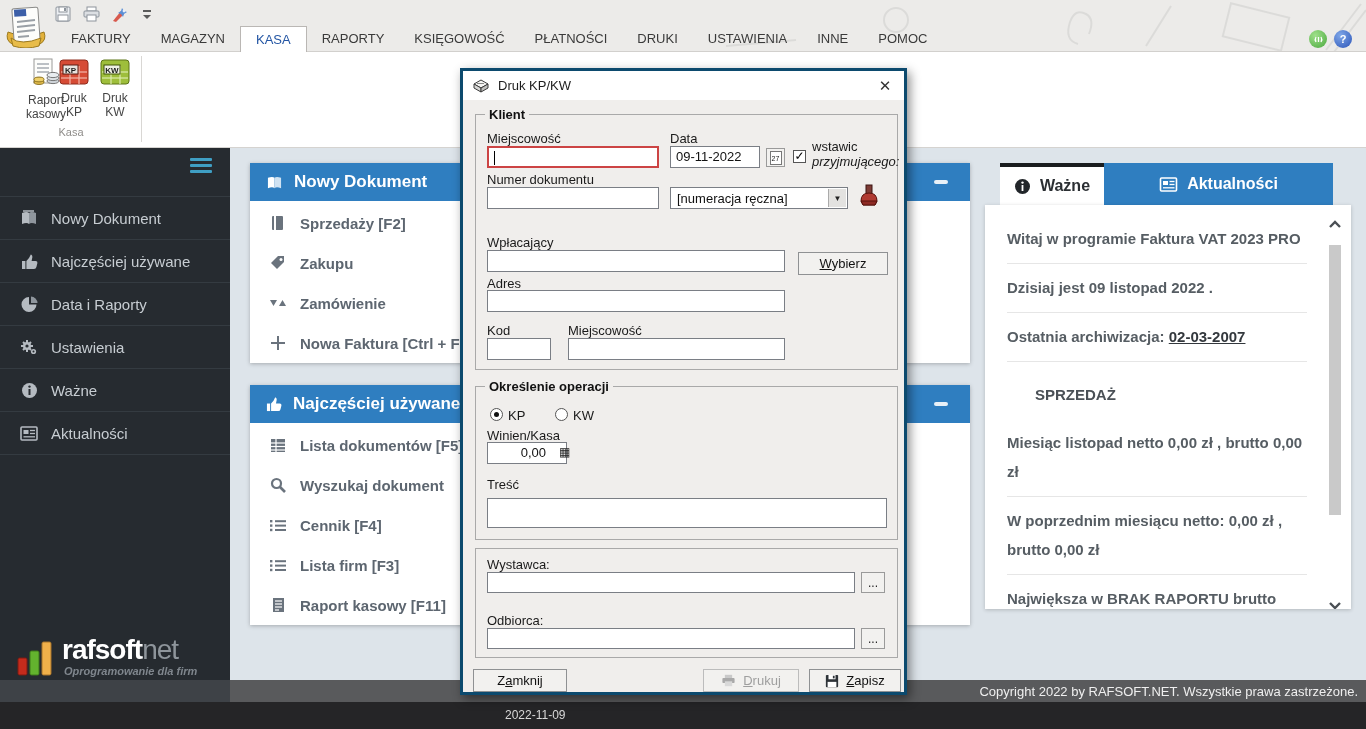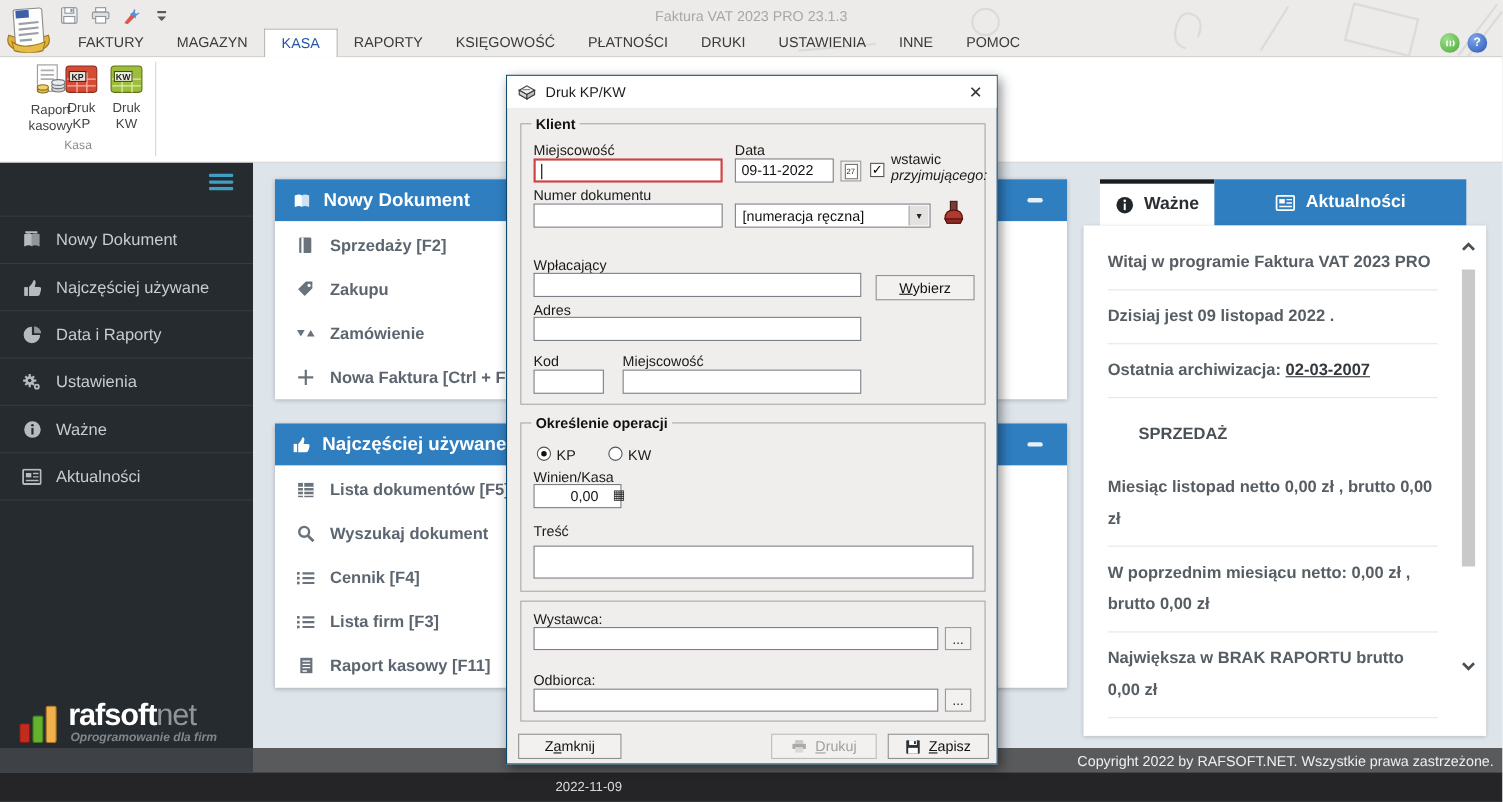--- a/index.html
+++ b/index.html
@@ -53,37 +53,37 @@
   .pbody { background:#fff; padding-top:2px; }
   .pitem { height:40px; display:flex; align-items:center; padding-left:18px; font-size:15px; font-weight:bold; color:#5d6670; cursor:pointer; }
   .pitem .iico { width:20px; margin-right:12px; display:flex; justify-content:center; }
 
   
   .info { position:absolute; left:985px; top:163px; width:366px; }
   .itabs { position:relative; height:42px; }
   .itab { position:absolute; top:0; height:42px; display:flex; align-items:center; justify-content:center; gap:9px; font-size:16px; font-weight:bold; cursor:pointer; }
   .itab.wazne { left:15px; width:104px; background:#fff; border-top:4px solid #1a1d1f; color:#2b2f33; }
   .itab.aktual { left:119px; width:229px; background:#2f7ec0; color:#fff; }
-  .ibody { position:relative; background:#fff; height:464px; overflow:hidden; box-shadow:0 1px 4px rgba(0,0,0,.2); }
+  .ibody { position:relative; background:#fff; height:404px; overflow:hidden; box-shadow:0 1px 4px rgba(0,0,0,.2); }
   .ientries { position:absolute; top:10px; left:22px; width:300px; }
   .ientry { font-size:15px; font-weight:bold; color:#565d63; line-height:29px; padding:9px 0 10px 0; border-bottom:1px solid #e6e6e6; }
   .ientry.heading { border-bottom:none; padding-top:18px; color:#4a5056;margin-left:28px; }
   .ientry a { color:#33383d; }
   .iscroll { position:absolute; right:8px; top:12px; width:16px; height:396px; }
   .iscroll .chev { position:absolute; left:0; width:16px; height:16px; cursor:pointer; }
   .iscroll .thumb { position:absolute; left:2px; top:28px; width:12px; height:270px; background:#c9c9c9; cursor:pointer; }
 
   
   .status-left { position:absolute; top:680px; left:0; width:230px; height:22px; background:#3e4247; }
   .status { position:absolute; top:680px; left:230px; width:1136px; height:22px; background:#595a5c; color:#efefef; font-size:13px; display:flex; align-items:center; justify-content:flex-end; padding-right:8px; }
   .bottombar { position:absolute; top:702px; left:0; width:1366px; height:27px; background:#252527; }
   .bdate { position:absolute; left:505px; top:6px; font-size:12px; color:#d8d8d8; }
 
   
-  .dlg { position:absolute; left:460px; top:68px; width:447px; height:627px; background:#f0eeec; border:1px solid #0c4a6e; box-shadow:3px 4px 10px rgba(0,0,0,.45); }
+  .dlg { position:absolute; left:460px; top:68px; width:447px; height:627px; background:#f0eeec; border:3px solid #0c4a6e; box-shadow:3px 4px 10px rgba(0,0,0,.45); }
   .dtitle { position:absolute; top:0; left:0; right:0; height:29px; background:#fff; display:flex; align-items:center; padding-left:9px; }
   .dtitle .dtext { font-size:13px; color:#1d1d1d; margin-left:8px; }
   .dclose { position:absolute; right:9px; top:5px; width:20px; height:20px; display:flex; align-items:center; justify-content:center; font-size:15px; color:#333; cursor:pointer; }
   .grp { position:absolute; border:1px solid #a9a9a9; }
   .grp-legend { position:absolute; top:-8px; left:9px; background:#f0eeec; padding:0 4px; font-size:13px; font-weight:bold; color:#111; }
   .dlabel { position:absolute; font-size:13px; color:#1a1a1a; }
   .dinput { position:absolute; background:#fff; border:1px solid #7a7e85; font-size:13px; font-family:"Liberation Sans",sans-serif; padding:0 5px; color:#111; }
   .dinput.red { border:2px solid #c44; }
   .caret { position:absolute; left:5px; top:3px; width:1px; height:14px; background:#000; }
   .minibtn { position:absolute; background:#f2f1ef; border:1px solid #9a9a9a; display:flex; align-items:center; justify-content:center; font-size:12px; color:#222; cursor:pointer; }
@@ -155,21 +155,20 @@
           </svg>
       </div>
       <div class="qicon">
         <svg width="12" height="12" viewBox="0 0 12 12">
             <rect x="2" y="2" width="8" height="2" fill="#5a5a5a"></rect>
             <path d="M2 7 l8 0 -4 4 z" fill="#5a5a5a"></path>
           </svg>
       </div>
     </div>
 
-    <div class="win-title">Faktura VAT 2023 PRO 23.1.3</div>
 
     <div class="tr-icons">
       <div class="orb green">
         <svg width="11" height="11" viewBox="0 0 11 11">
             <g stroke="#fff" stroke-width="1.3" fill="none">
               <line x1="5.5" y1="3" x2="5.5" y2="8"></line>
               <path d="M3 3 q-1.6 2.5 0 5"></path>
               <path d="M8 3 q1.6 2.5 0 5"></path>
             </g>
           </svg>

